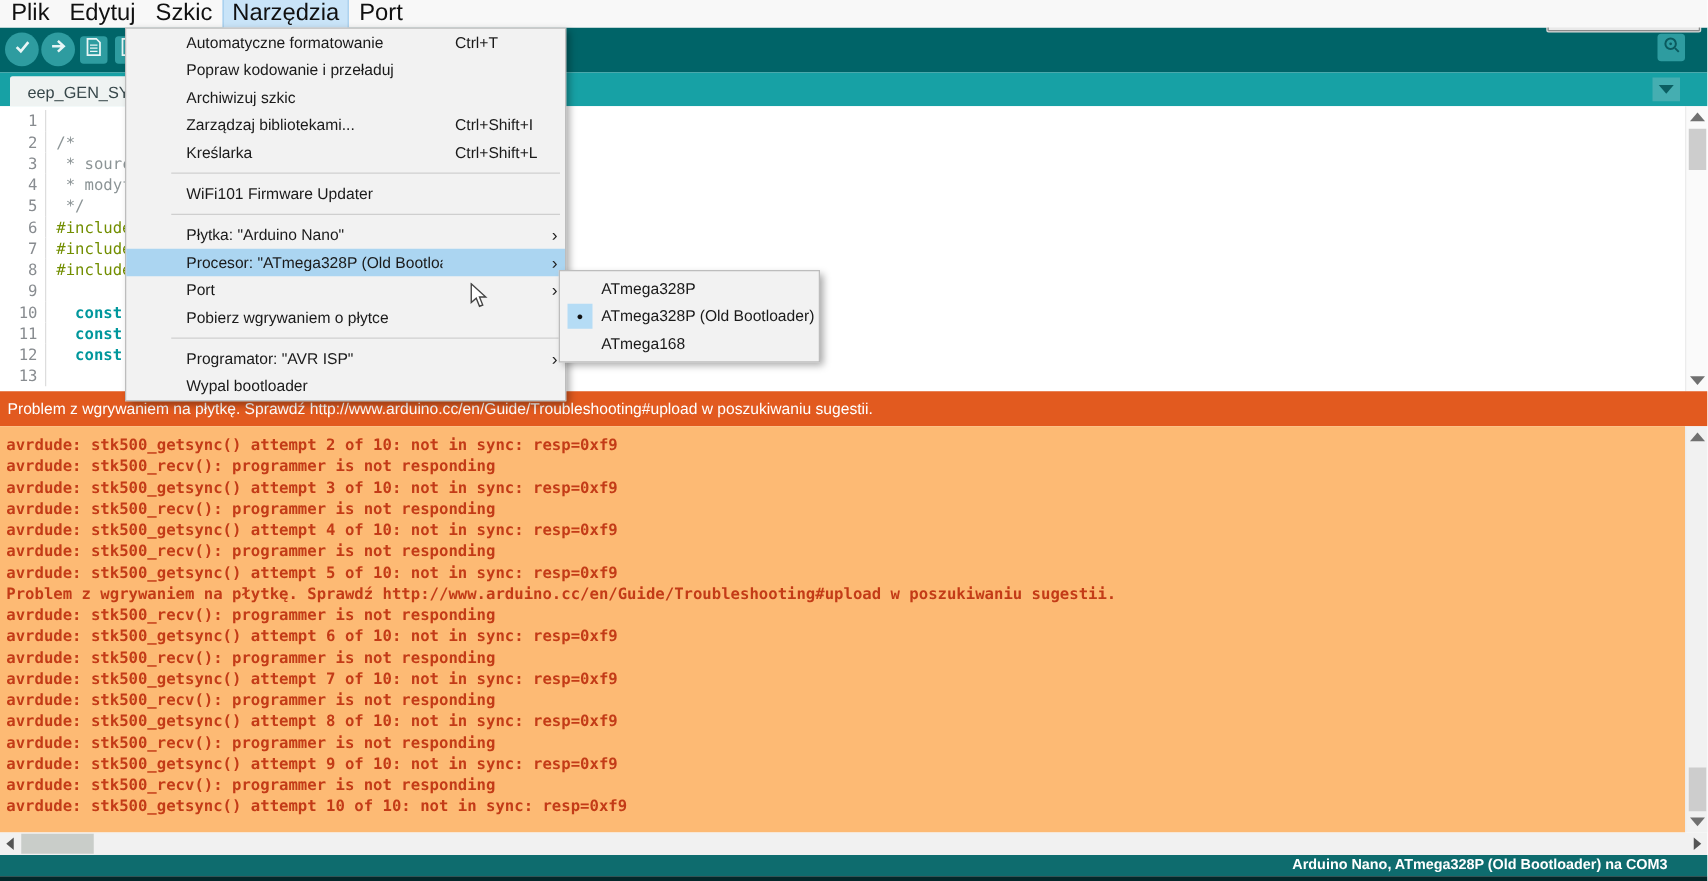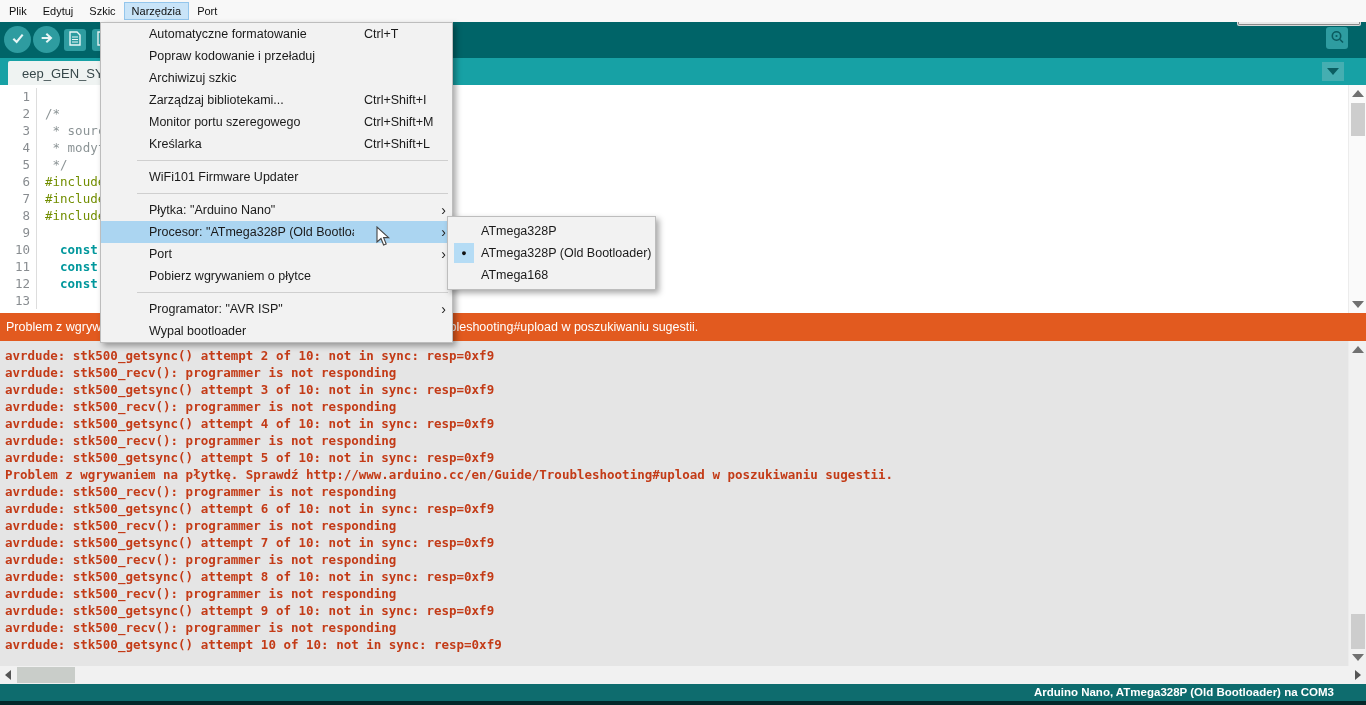--- a/index.html
+++ b/index.html
@@ -3,21 +3,21 @@
 <meta charset="utf-8">
 <style>
   html,body{margin:0;padding:0;}
   body{
     width:1366px;height:705px;position:relative;overflow:hidden;
     background:#fff;font-family:"Liberation Sans",sans-serif;
     -webkit-font-smoothing:antialiased;
   }
   
   .menubar{position:absolute;left:0;top:0;width:1366px;height:22px;background:#F8F8F8;
-    display:flex;align-items:center;font-size:11px;color:#101010;z-index:20;}
+    display:flex;align-items:center;font-size:19px;color:#101010;z-index:20;}
   .mb-item{padding:2px 7px;margin-left:2px;cursor:default;}
   .mb-item.active{background:#C9E4F8;outline:1px solid #94C6EC;}
   
   .toolbar{position:absolute;left:0;top:22px;width:1366px;height:36px;background:#006468;}
   .tb-circle{position:absolute;top:4px;width:27px;height:27px;border-radius:50%;background:#2E9CA0;
     display:flex;align-items:center;justify-content:center;}
   .tb-sq{position:absolute;top:7px;width:22px;height:22px;border-radius:3px;background:#2E9CA0;
     display:flex;align-items:center;justify-content:center;}
   
   .tabbar{position:absolute;left:0;top:58px;width:1366px;height:27px;background:#17A1A5;}
@@ -54,21 +54,21 @@
   .hs-right{position:absolute;right:5px;top:4px;width:0;height:0;
     border-top:5px solid transparent;border-bottom:5px solid transparent;border-left:6px solid #555;}
   
   .errorbar{position:absolute;left:0;top:313px;width:1366px;height:28px;background:#E25A1F;
     color:#FFFFFF;font-size:12.5px;display:flex;align-items:center;padding-left:6px;box-sizing:border-box;
     white-space:nowrap;overflow:hidden;}
   .copy-btn{position:absolute;right:6px;top:3px;height:22px;padding:0 10px;background:#E9E9E9;
     border:1px solid #8A8A8A;box-shadow:0 0 0 1px #D9D9D9;border-radius:1px;
     font-size:12px;color:#111;display:flex;align-items:center;font-family:"Liberation Sans",sans-serif;}
   
-  .console{position:absolute;left:0;top:341px;width:1348px;height:325px;background:#e5e5e5;
+  .console{position:absolute;left:0;top:341px;width:1348px;height:325px;background:#fdba74;
     padding:6px 0 0 5px;box-sizing:border-box;overflow:hidden;}
   .con-line{height:17px;line-height:17px;white-space:pre;color:#C33B17;
     font-family:"DejaVu Sans Mono",monospace;font-size:12.5px;font-weight:bold;}
   
   .statusbar{position:absolute;left:0;top:684px;width:1366px;height:17px;background:#0E6C6E;
     color:#fff;font-weight:bold;font-size:11.5px;line-height:17px;text-align:right;
     padding-right:32px;box-sizing:border-box;}
   .bottom-strip{position:absolute;left:0;top:701px;width:1366px;height:4px;background:#03282A;}
   
   .menu{position:absolute;left:100px;top:22px;width:353px;background:#F2F2F2;
@@ -240,25 +240,20 @@
         <span class="mi-label">Archiwizuj szkic</span>
         <span class="mi-shortcut"></span>
         <span class="mi-arrow"></span>
       </div>
       <div class="menu-row">
         <span class="mi-label">Zarządzaj bibliotekami...</span>
         <span class="mi-shortcut">Ctrl+Shift+I</span>
         <span class="mi-arrow"></span>
       </div>
       <div class="menu-row">
-        <span class="mi-label">Monitor portu szeregowego</span>
-        <span class="mi-shortcut">Ctrl+Shift+M</span>
-        <span class="mi-arrow"></span>
-      </div>
-      <div class="menu-row">
         <span class="mi-label">Kreślarka</span>
         <span class="mi-shortcut">Ctrl+Shift+L</span>
         <span class="mi-arrow"></span>
       </div>
       <div class="menu-sep"></div>
       <div class="menu-row">
         <span class="mi-label">WiFi101 Firmware Updater</span>
         <span class="mi-shortcut"></span>
         <span class="mi-arrow"></span>
       </div>

